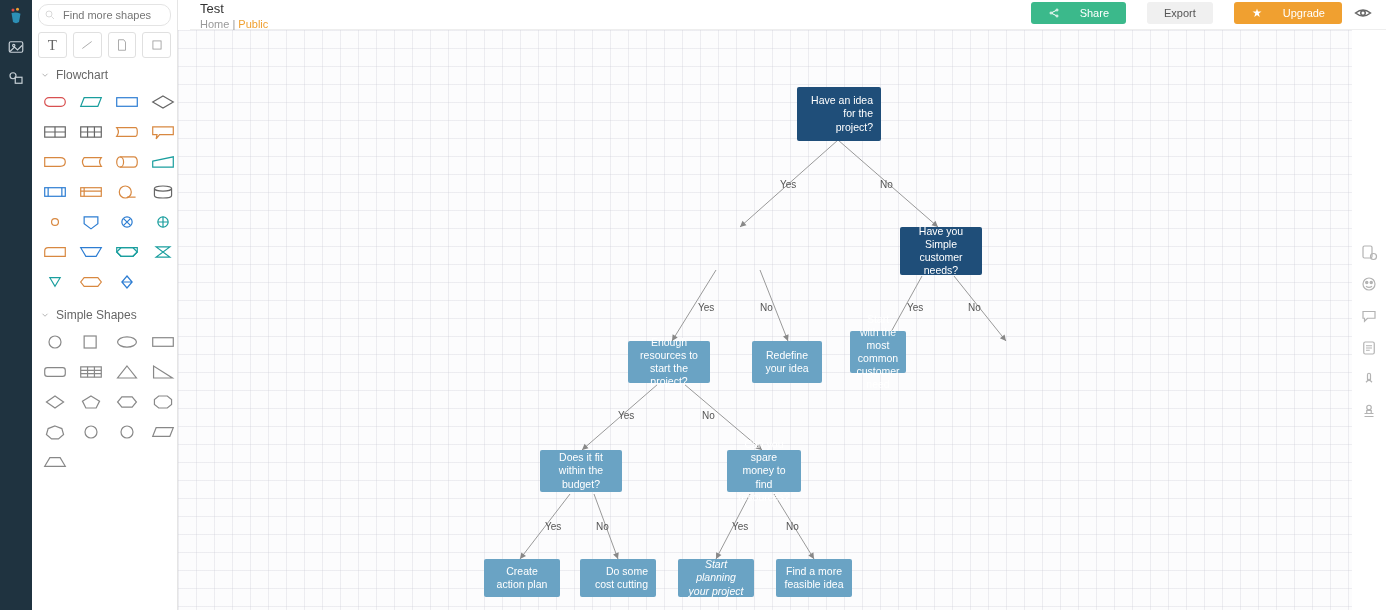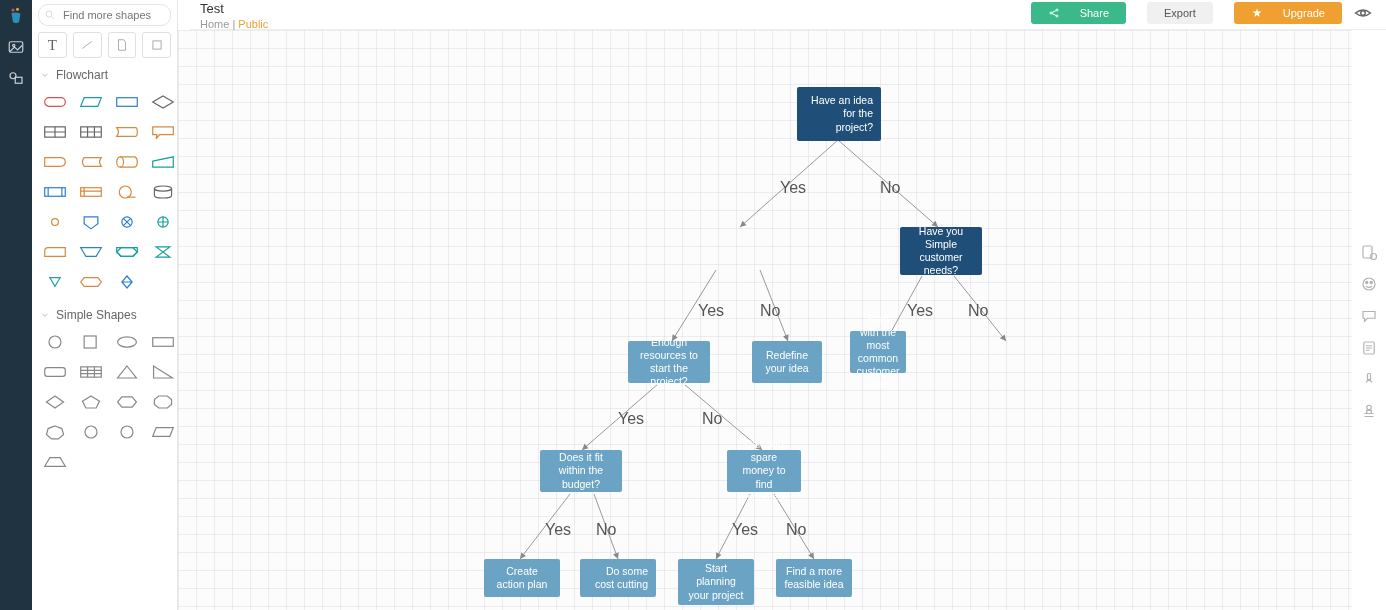--- a/index.html
+++ b/index.html
@@ -42,21 +42,21 @@
     content: ""; position: absolute; inset: 0;
     background-image:
       linear-gradient(to right, rgba(200,200,210,0.30) 1px, transparent 1px),
       linear-gradient(to bottom, rgba(200,200,210,0.30) 1px, transparent 1px);
     background-size: 18px 18px;
   }
   .flow-svg { position: absolute; left: 0; top: 0; width: 100%; height: 100%; }
   .node { position: absolute; display: flex; align-items: center; justify-content: center; text-align: center; font-size: 10.5px; line-height: 1.25; color: #fff; border-radius: 2px; padding: 6px 8px; }
   .node.dark { background: #1f4e79; }
   .node.light { background: #6aa3c4; }
-  .edge-label { position: absolute; font-size: 16px; color: #555; background: transparent; }
+  .edge-label { position: absolute; font-size: 10px; color: #555; background: transparent; }
   
   .right-rail { position: absolute; right: 0; top: 240px; width: 34px; display: flex; flex-direction: column; align-items: center; gap: 8px; }
   .right-rail .ricon { width: 24px; height: 24px; display: flex; align-items: center; justify-content: center; border-radius: 4px; cursor: pointer; }
   .right-rail svg { width: 18px; height: 18px; stroke: #b3b3b3; fill: none; stroke-width: 1.6; }
 </style>
 </head>
 <body>
 
 <div class="left-rail">
   <div class="logo">
@@ -423,21 +423,21 @@
 
   <div class="node light" style="left:450px; top:311px; width:82px; height:42px;">Enough resources to start the project?</div>
   <div class="node light" style="left:574px; top:311px; width:70px; height:42px;">Redefine your idea</div>
   <div class="node light" style="left:672px; top:301px; width:56px; height:42px;">Start with the most common customer need</div>
 
   <div class="node light" style="left:362px; top:420px; width:82px; height:42px;">Does it fit within the budget?</div>
   <div class="node light" style="left:549px; top:420px; width:74px; height:42px;">Can you spare money to find resources?</div>
 
   <div class="node light" style="left:306px; top:529px; width:76px; height:38px;">Create action plan</div>
   <div class="node light" style="left:402px; top:529px; width:76px; height:38px;text-align:right;">Do some cost cutting</div>
-  <div class="node light" style="left:500px; top:529px; width:76px; height:46px;">Start planning your project</div>
+  <div class="node light" style="left:500px; top:529px; width:76px; height:38px;font-style:italic;">Start planning your project</div>
   <div class="node light" style="left:598px; top:529px; width:76px; height:38px;">Find a more feasible idea</div>
 
   <div class="edge-label" style="left:602px; top:149px;">Yes</div>
   <div class="edge-label" style="left:702px; top:149px;">No</div>
   <div class="edge-label" style="left:520px; top:272px;">Yes</div>
   <div class="edge-label" style="left:582px; top:272px;">No</div>
   <div class="edge-label" style="left:729px; top:272px;">Yes</div>
   <div class="edge-label" style="left:790px; top:272px;">No</div>
   <div class="edge-label" style="left:440px; top:380px;">Yes</div>
   <div class="edge-label" style="left:524px; top:380px;">No</div>

